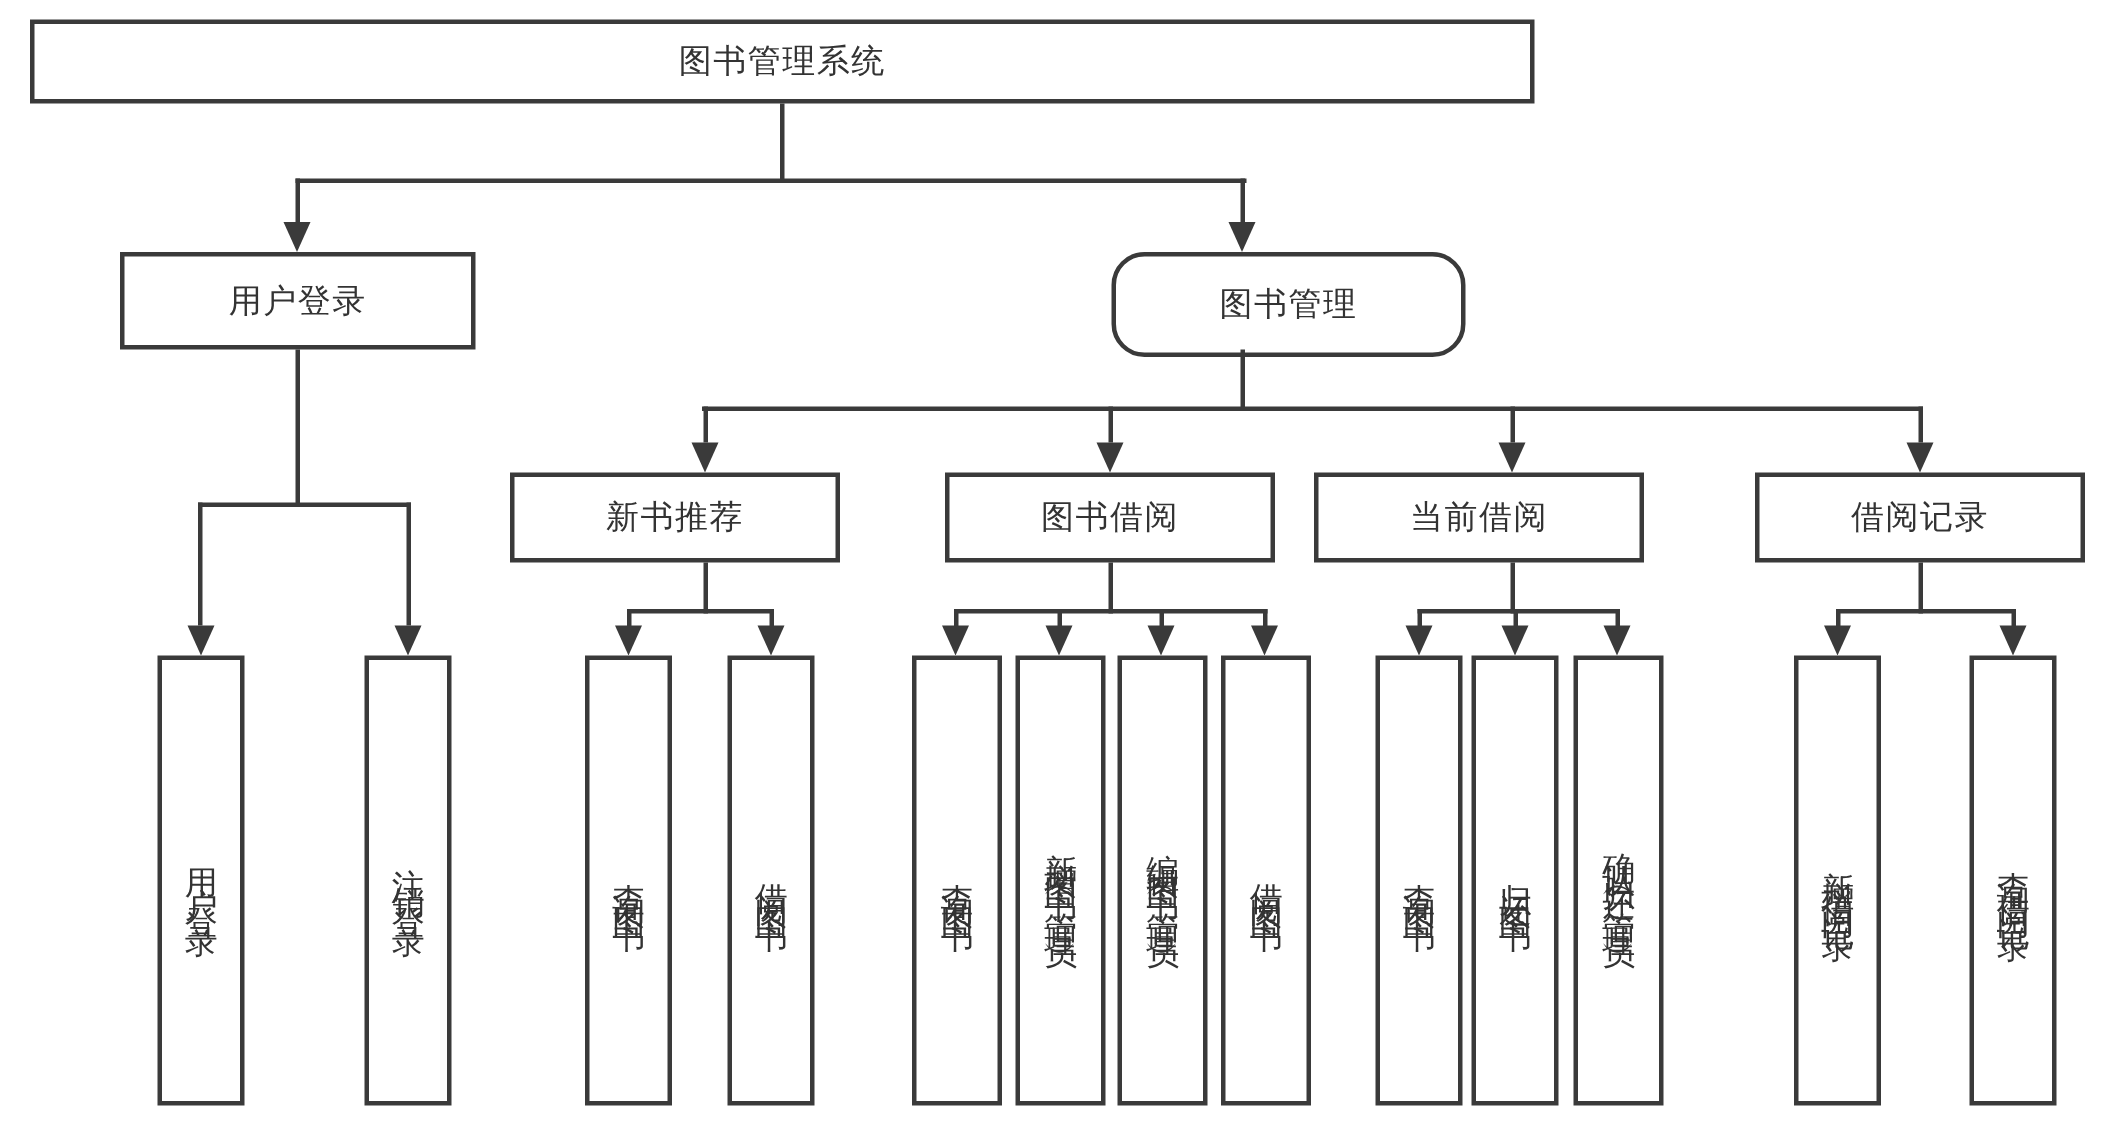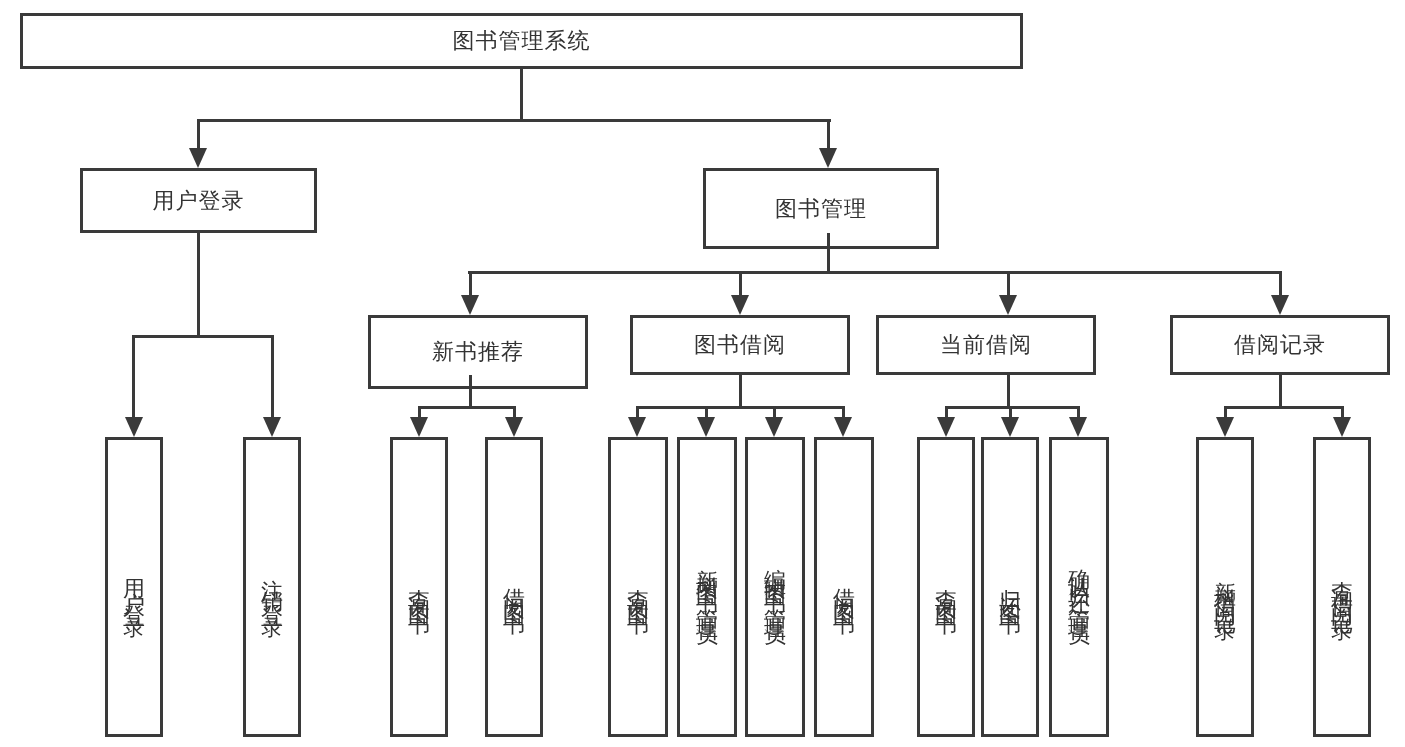--- a/index.html
+++ b/index.html
@@ -54,21 +54,21 @@
   <div class="vl" style="left:520px;top:69px;height:52px;"></div>
   <div class="hl" style="left:197px;top:119px;width:634px;"></div>
   <div class="vl" style="left:197px;top:119px;height:29px;"></div>
   <div class="vl" style="left:827px;top:119px;height:29px;"></div>
   <div class="ar" style="left:189px;top:148px;"></div>
   <div class="ar" style="left:819px;top:148px;"></div>
 
   <div class="box" style="left:80px;top:168px;width:237px;height:65px;">
     <span>用户登录</span>
   </div>
-  <div class="box" style="left:703px;top:168px;width:236px;height:81px;">
+  <div class="box" style="left:741px;top:168px;width:236px;height:70px;border-radius:22px;">
     <span>图书管理</span>
   </div>
 
   <div class="vl" style="left:197px;top:233px;height:105px;"></div>
   <div class="hl" style="left:132px;top:335px;width:142px;"></div>
   <div class="vl" style="left:132px;top:335px;height:82px;"></div>
   <div class="vl" style="left:271px;top:335px;height:82px;"></div>
   <div class="ar" style="left:125px;top:417px;"></div>
   <div class="ar" style="left:263px;top:417px;"></div>
 
@@ -76,21 +76,21 @@
   <div class="hl" style="left:468px;top:271px;width:814px;"></div>
   <div class="vl" style="left:468.5px;top:271px;height:24px;"></div>
   <div class="vl" style="left:738.5px;top:271px;height:24px;"></div>
   <div class="vl" style="left:1006.5px;top:271px;height:24px;"></div>
   <div class="vl" style="left:1278.5px;top:271px;height:24px;"></div>
   <div class="ar" style="left:461px;top:295px;"></div>
   <div class="ar" style="left:731px;top:295px;"></div>
   <div class="ar" style="left:999px;top:295px;"></div>
   <div class="ar" style="left:1271px;top:295px;"></div>
 
-  <div class="box" style="left:368px;top:315px;width:220px;height:74px;">
+  <div class="box" style="left:340px;top:315px;width:220px;height:60px;">
     <span>新书推荐</span>
   </div>
   <div class="box" style="left:630px;top:315px;width:220px;height:60px;text-align:right;">
     <span>图书借阅</span>
   </div>
   <div class="box" style="left:876px;top:315px;width:220px;height:60px;">
     <span>当前借阅</span>
   </div>
   <div class="box" style="left:1170px;top:315px;width:220px;height:60px;">
     <span>借阅记录</span>

